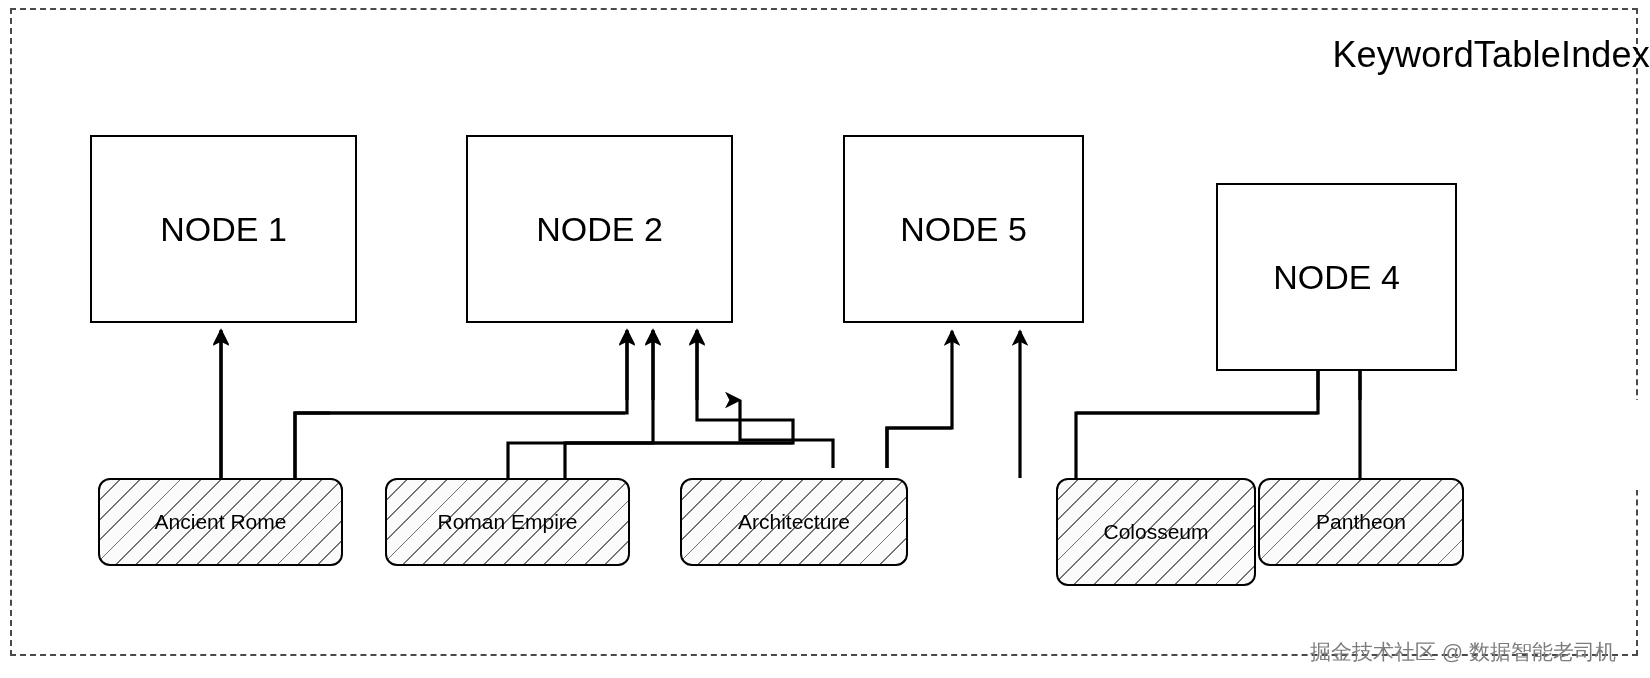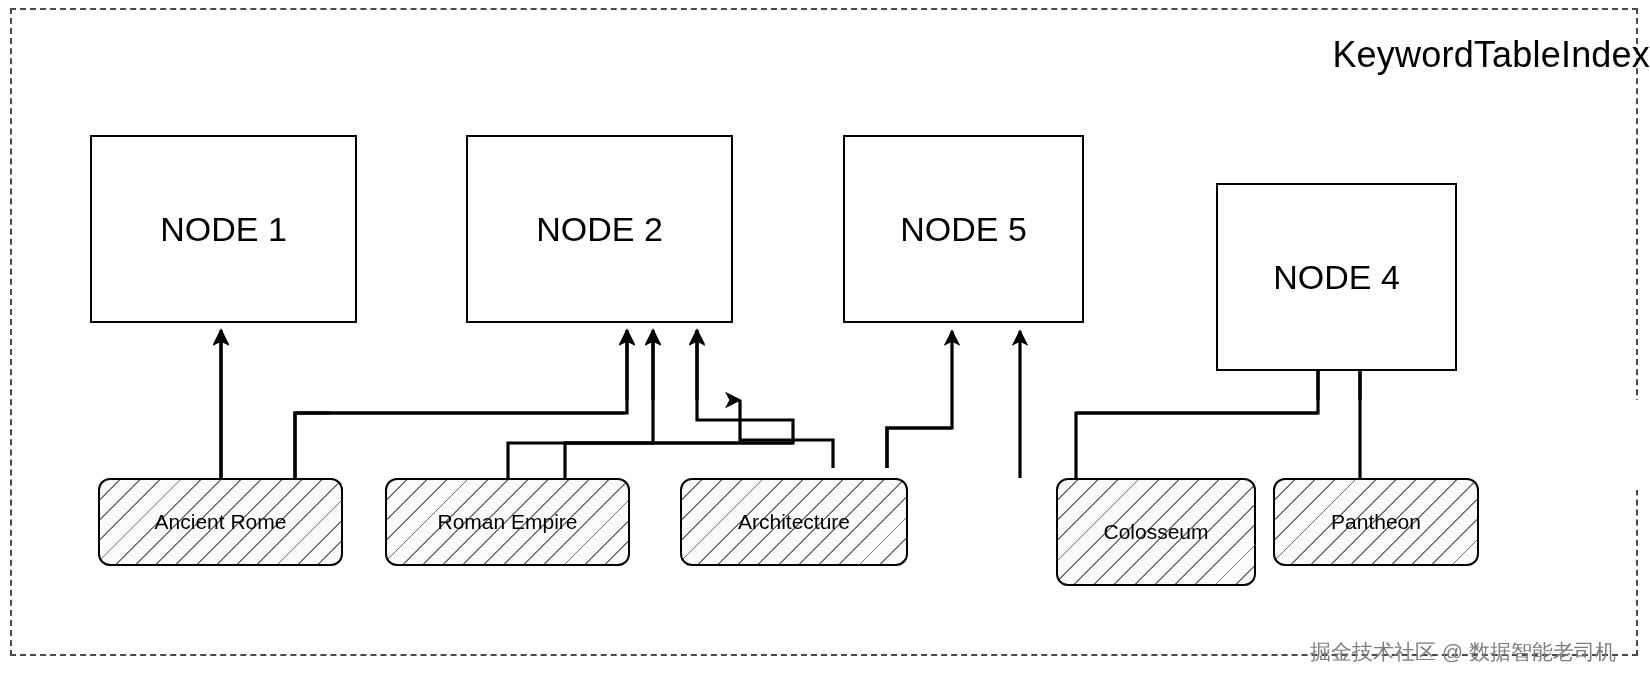--- a/index.html
+++ b/index.html
@@ -176,19 +176,19 @@
   </div>
   <div class="kw-box" style="left:385px; top:478px; width:245px; height:88px;">
     <span class="kw-label">Roman Empire</span>
   </div>
   <div class="kw-box" style="left:680px; top:478px; width:228px; height:88px;">
     <span class="kw-label">Architecture</span>
   </div>
   <div class="kw-box" style="left:1020px; top:478px; width:200px; height:108px;margin-left:36px;">
     <span class="kw-label">Colosseum</span>
   </div>
-  <div class="kw-box" style="left:1258px; top:478px; width:206px; height:88px;margin-left:15px;">
+  <div class="kw-box" style="left:1258px; top:478px; width:206px; height:88px;">
     <span class="kw-label">Pantheon</span>
   </div>
 
   <div class="watermark">掘金技术社区 @ 数据智能老司机</div>
 
 </div>
 
 </body></html>

